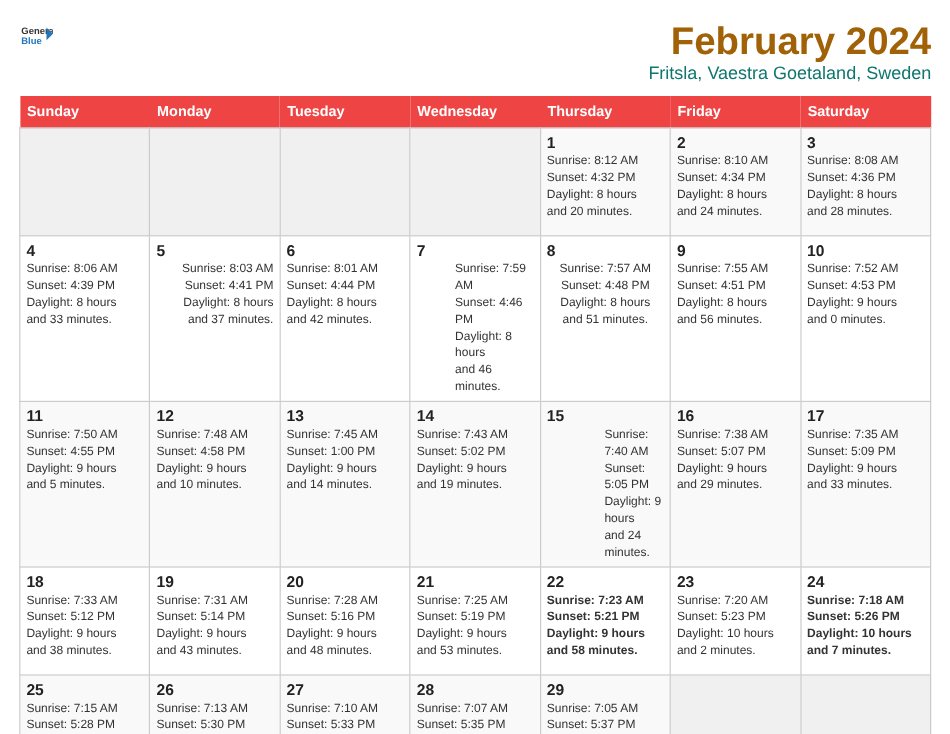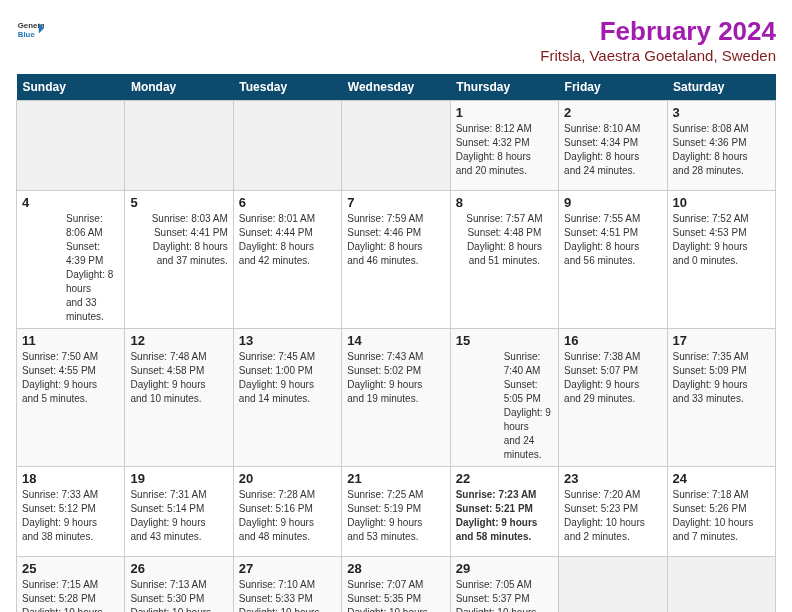--- a/index.html
+++ b/index.html
@@ -20,35 +20,35 @@
       display: flex;
       align-items: center;
       gap: 4px;
     }
     .logo-icon {
       width: 28px;
       height: 28px;
     }
     .title-block { text-align: right; }
     .month-title {
-      font-size: 26px;
+      font-size: 32px;
       font-weight: bold;
-      color: #a21caf;
+      color: #a16207;
     }
     .subtitle {
       font-size: 15px;
-      color: #7f1d1d;
+      color: #0f766e;
     }
     table {
       width: 100%;
       border-collapse: collapse;
       font-size: 11px;
     }
     thead tr th {
-      background: #0c4a6e;
+      background: #ef4444;
       color: #fff;
       text-align: left;
       padding: 6px 6px;
       font-size: 12px;
       font-weight: bold;
     }
     tbody tr td {
       border: 1px solid #ccc;
       vertical-align: top;
       padding: 4px 5px;
@@ -126,42 +126,42 @@
           <span class="day-num">3</span>
           <div class="day-info" style="white-space: pre-line;">Sunrise: 8:08 AM
 Sunset: 4:36 PM
 Daylight: 8 hours
 and 28 minutes.</div>
         </td>
       </tr>
       <tr>
         <td>
           <span class="day-num">4</span>
-          <div class="day-info" style="white-space: pre-line; margin-left: 44px;">Sunrise: 8:06 AM
+          <div class="day-info" style="white-space: pre-line;">Sunrise: 8:06 AM
 Sunset: 4:39 PM
 Daylight: 8 hours
 and 33 minutes.</div>
         </td>
         <td>
           <span class="day-num">5</span>
           <div class="day-info" style="white-space: pre-line; text-align: right;">Sunrise: 8:03 AM
 Sunset: 4:41 PM
 Daylight: 8 hours
 and 37 minutes.</div>
         </td>
         <td>
           <span class="day-num">6</span>
           <div class="day-info" style="white-space: pre-line;">Sunrise: 8:01 AM
 Sunset: 4:44 PM
 Daylight: 8 hours
 and 42 minutes.</div>
         </td>
         <td>
           <span class="day-num">7</span>
-          <div class="day-info" style="white-space: pre-line;">Sunrise: 7:59 AM
+          <div class="day-info" style="white-space: pre-line; margin-left: 32px;">Sunrise: 7:59 AM
 Sunset: 4:46 PM
 Daylight: 8 hours
 and 46 minutes.</div>
         </td>
         <td>
           <span class="day-num">8</span>
           <div class="day-info" style="white-space: pre-line; text-align: center;">Sunrise: 7:57 AM
 Sunset: 4:48 PM
 Daylight: 8 hours
 and 51 minutes.</div>
@@ -270,21 +270,21 @@
         </td>
         <td>
           <span class="day-num">23</span>
           <div class="day-info" style="white-space: pre-line;">Sunrise: 7:20 AM
 Sunset: 5:23 PM
 Daylight: 10 hours
 and 2 minutes.</div>
         </td>
         <td>
           <span class="day-num">24</span>
-          <div class="day-info" style="white-space: pre-line;">Sunrise: 7:18 AM
+          <div class="day-info" style="white-space: pre-line; font-weight: bold;">Sunrise: 7:18 AM
 Sunset: 5:26 PM
 Daylight: 10 hours
 and 7 minutes.</div>
         </td>
       </tr>
       <tr>
         <td>
           <span class="day-num">25</span>
           <div class="day-info" style="white-space: pre-line;">Sunrise: 7:15 AM
 Sunset: 5:28 PM

